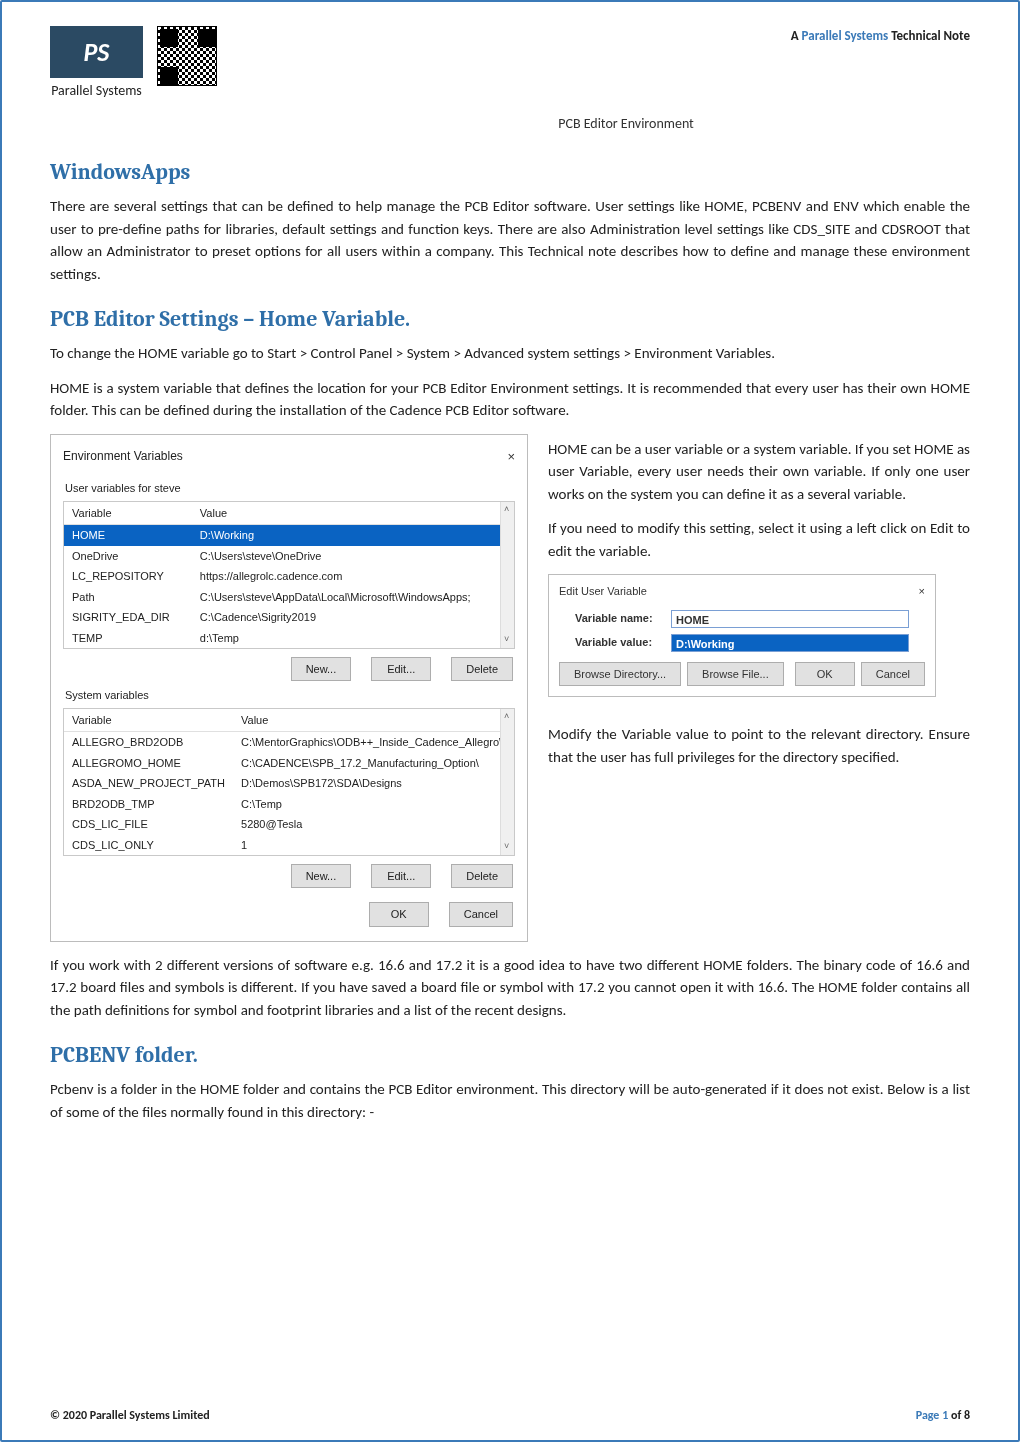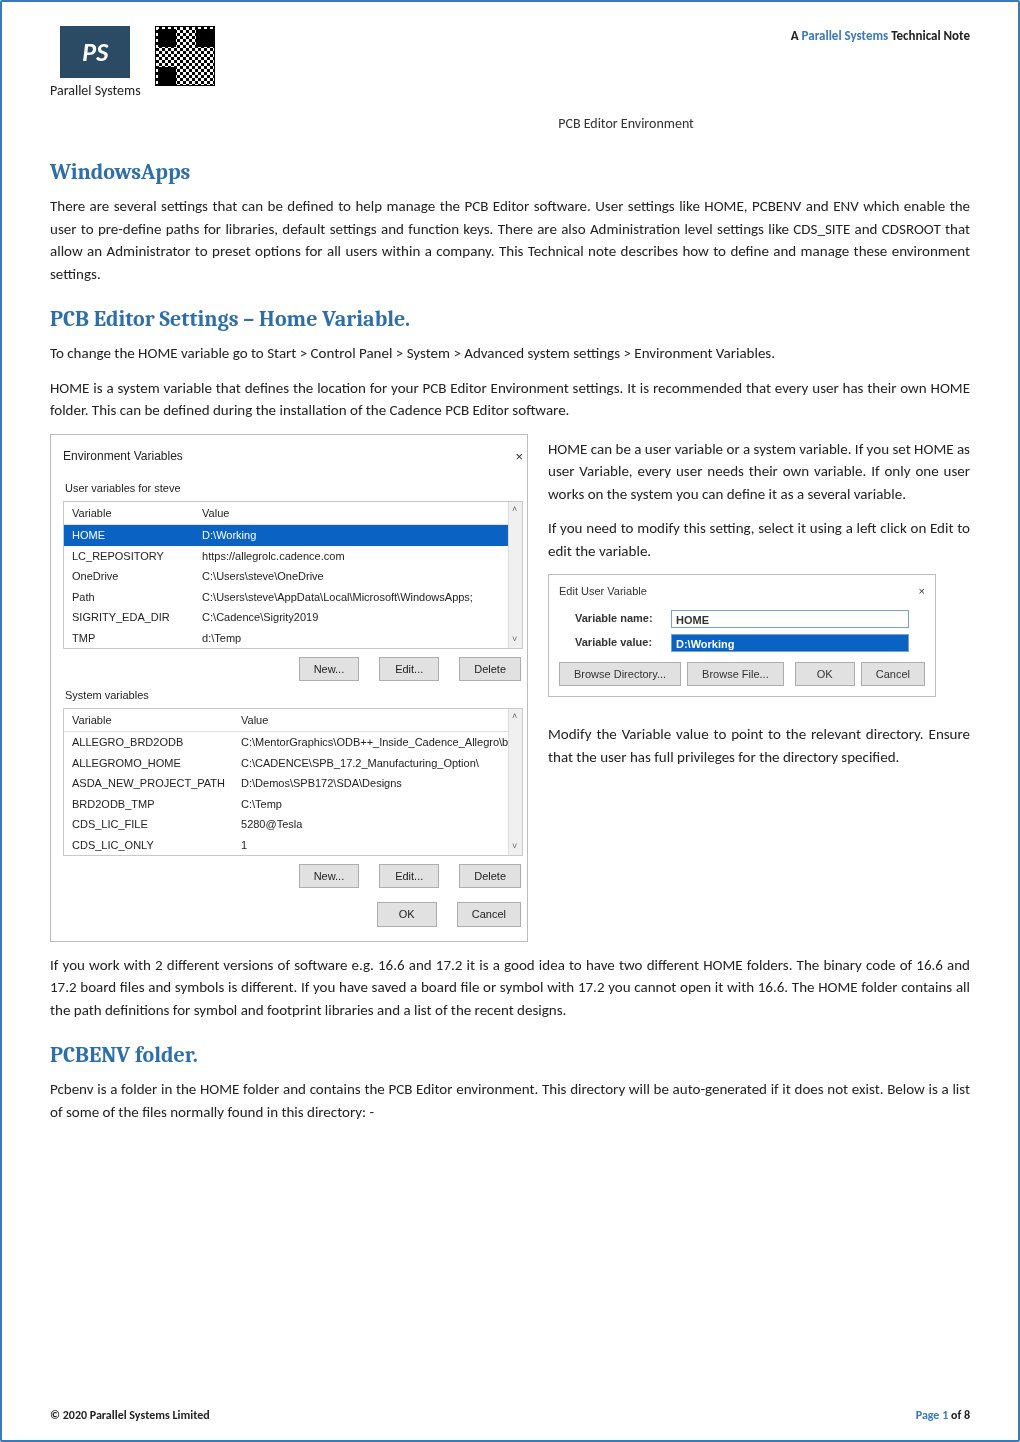--- a/index.html
+++ b/index.html
@@ -29,21 +29,21 @@
     display: flex;
     align-items: flex-start;
     gap: 14px;
   }
   .ps-logo {
     display: flex;
     flex-direction: column;
     align-items: center;
   }
   .ps-logo-box {
-    width: 70px;
+    width: 93px;
     height: 52px;
     background: #2b4a63;
     display: flex;
     align-items: center;
     justify-content: center;
     color: #fff;
     font-size: 26px;
     font-weight: bold;
     font-style: italic;
   }
@@ -94,21 +94,21 @@
   }
   .two-col .left { flex: 0 0 480px; }
   .two-col .right { flex: 1; }
   
   .win-dialog {
     border: 1px solid #bcbcbc;
     background: #fff;
     font-family: 'Segoe UI', Tahoma, sans-serif;
     font-size: 11px;
     color: #222;
-    padding: 10px 4px 12px 12px;
+    padding: 10px 12px 12px 12px;
     width: 478px;
   }
   .win-dialog .dlg-title {
     font-size: 12px;
     padding: 2px 0 8px 0;
     display: flex;
     justify-content: space-between;
   }
   .win-dialog .close-x { color: #333; font-size: 13px; }
   .group-label {
@@ -278,34 +278,38 @@
                 <th>Variable</th>
                 <th>Value</th>
               </tr>
             </thead>
             <tbody id="user-vars-body">
                 <tr class="selected">
                   <td>HOME</td>
                   <td>D:\Working</td>
                 </tr>
                 <tr>
+                  <td>OneDrive</td>
+                  <td>C:\Users\steve\OneDrive</td>
+                </tr>
+                <tr>
                   <td>LC_REPOSITORY</td>
                   <td>https://allegrolc.cadence.com</td>
                 </tr>
                 <tr>
-                  <td>OneDrive</td>
-                  <td>C:\Users\steve\OneDrive</td>
-                </tr>
-                <tr>
                   <td>Path</td>
                   <td>C:\Users\steve\AppData\Local\Microsoft\WindowsApps;</td>
                 </tr>
                 <tr>
                   <td>SIGRITY_EDA_DIR</td>
                   <td>C:\Cadence\Sigrity2019</td>
+                </tr>
+                <tr>
+                  <td>TEMP</td>
+                  <td>d:\Temp</td>
                 </tr>
                 <tr>
                   <td>TMP</td>
                   <td>d:\Temp</td>
                 </tr>
               </tbody>
           </table>
           <div class="scroll-hint">
             <span class="arrow-up">˄</span>
             <span class="arrow-down">˅</span>

